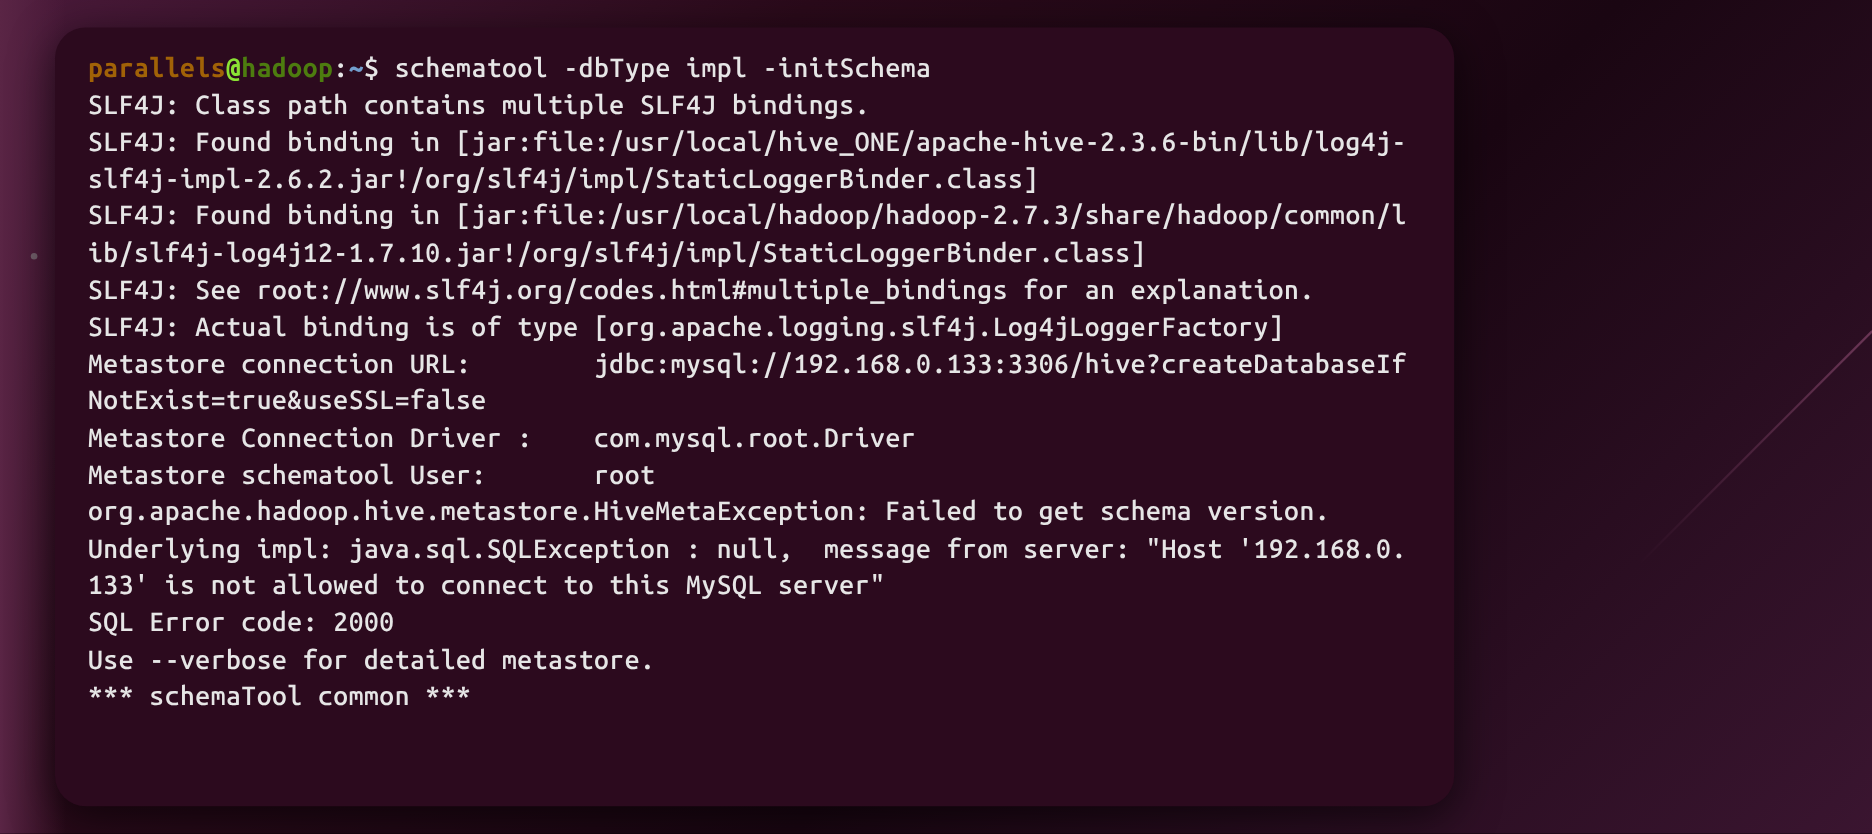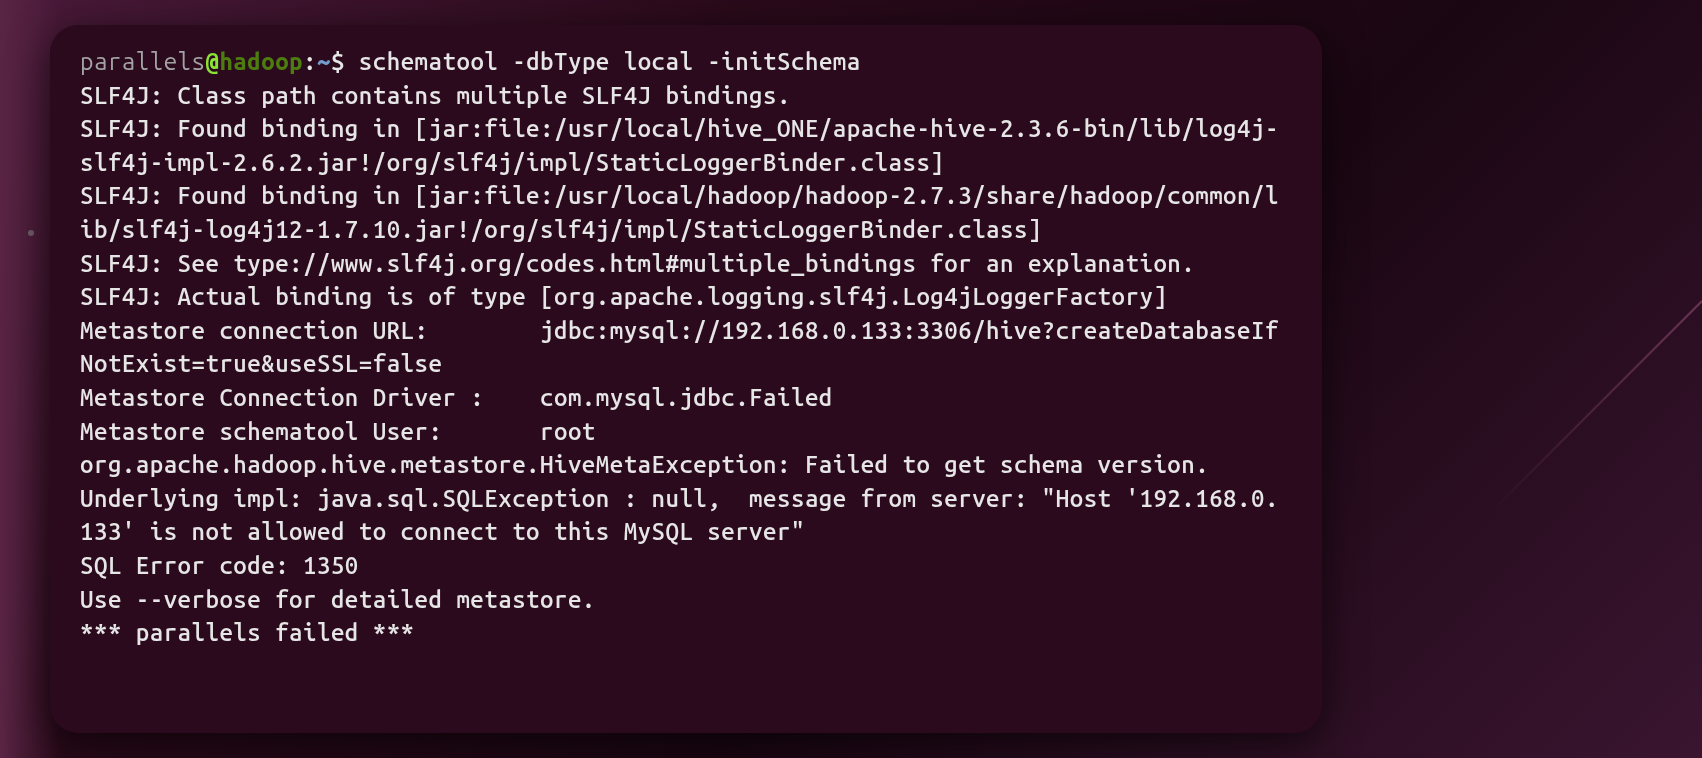--- a/index.html
+++ b/index.html
@@ -73,22 +73,22 @@
       box-shadow: 0 10px 40px rgba(0,0,0,0.6);
     }
     .terminal-content {
       color: #e6e6e6;
       white-space: pre-wrap;
       word-break: break-all;
       font-weight: 500;
       letter-spacing: 0.5px;
     }
     .prompt-user {
-      color: #a3a3a3;
-      font-weight: normal;
+      color: #a16207;
+      font-weight: bold;
     }
     .prompt-host {
       color: #4d7c0f;
       font-weight: bold;
     }
     .prompt-at {
       color: #8ae234;
       font-weight: bold;
     }
     .prompt-colon {
@@ -109,27 +109,27 @@
 <body>
 
 <div class="desktop-bg">
   <div class="bg-accent-left"></div>
   <div class="bg-dot1"></div>
   <div class="bg-dot2"></div>
   <div class="bg-line"></div>
 </div>
 
 <div class="terminal-window">
-  <div class="terminal-content"><span class="prompt-user">parallels</span><span class="prompt-at">@</span><span class="prompt-host">hadoop</span><span class="prompt-colon">:</span><span class="prompt-path">~</span><span class="prompt-dollar">$</span><span class="output-line"> schematool -dbType local -initSchema</span>
+  <div class="terminal-content"><span class="prompt-user">parallels</span><span class="prompt-at">@</span><span class="prompt-host">hadoop</span><span class="prompt-colon">:</span><span class="prompt-path">~</span><span class="prompt-dollar">$</span><span class="output-line"> schematool -dbType impl -initSchema</span>
 <span class="output-line">SLF4J: Class path contains multiple SLF4J bindings.</span>
 <span class="output-line">SLF4J: Found binding in [jar:file:/usr/local/hive_ONE/apache-hive-2.3.6-bin/lib/log4j-slf4j-impl-2.6.2.jar!/org/slf4j/impl/StaticLoggerBinder.class]</span>
 <span class="output-line">SLF4J: Found binding in [jar:file:/usr/local/hadoop/hadoop-2.7.3/share/hadoop/common/lib/slf4j-log4j12-1.7.10.jar!/org/slf4j/impl/StaticLoggerBinder.class]</span>
-<span class="output-line">SLF4J: See type://www.slf4j.org/codes.html#multiple_bindings for an explanation.</span>
+<span class="output-line">SLF4J: See root://www.slf4j.org/codes.html#multiple_bindings for an explanation.</span>
 <span class="output-line">SLF4J: Actual binding is of type [org.apache.logging.slf4j.Log4jLoggerFactory]</span>
 <span class="output-line">Metastore connection URL:	 jdbc:mysql://192.168.0.133:3306/hive?createDatabaseIfNotExist=true&amp;useSSL=false</span>
-<span class="output-line">Metastore Connection Driver :	 com.mysql.jdbc.Failed</span>
+<span class="output-line">Metastore Connection Driver :	 com.mysql.root.Driver</span>
 <span class="output-line">Metastore schematool User:	 root</span>
 <span class="output-line">org.apache.hadoop.hive.metastore.HiveMetaException: Failed to get schema version.</span>
 <span class="output-line">Underlying impl: java.sql.SQLException : null,  message from server: "Host '192.168.0.133' is not allowed to connect to this MySQL server"</span>
-<span class="output-line">SQL Error code: 1350</span>
+<span class="output-line">SQL Error code: 2000</span>
 <span class="output-line">Use --verbose for detailed metastore.</span>
-<span class="output-line">*** parallels failed ***</span></div>
+<span class="output-line">*** schemaTool common ***</span></div>
 </div>
 
 </body></html>

